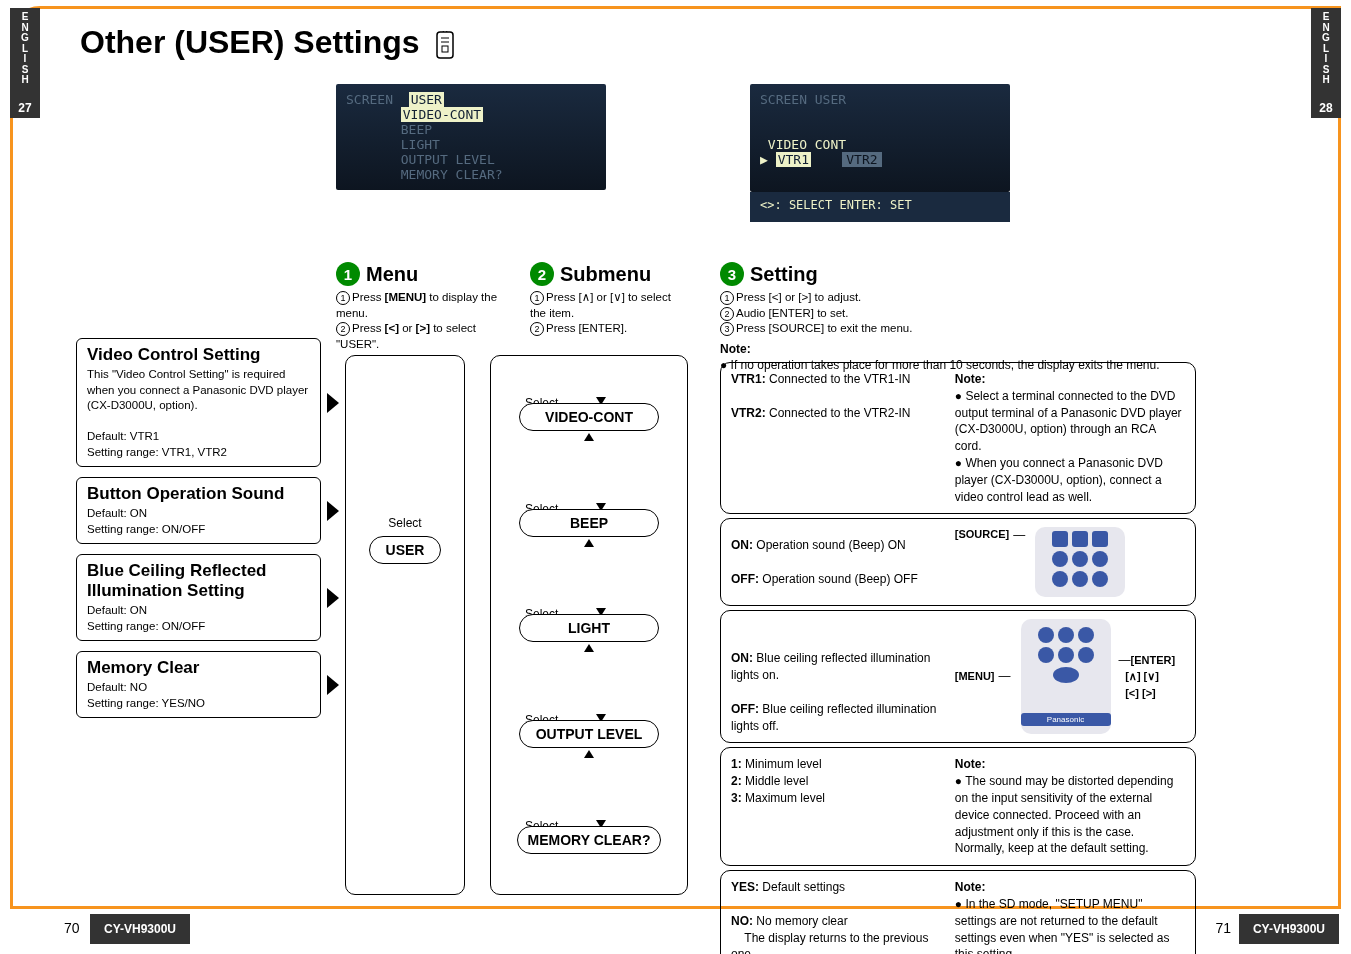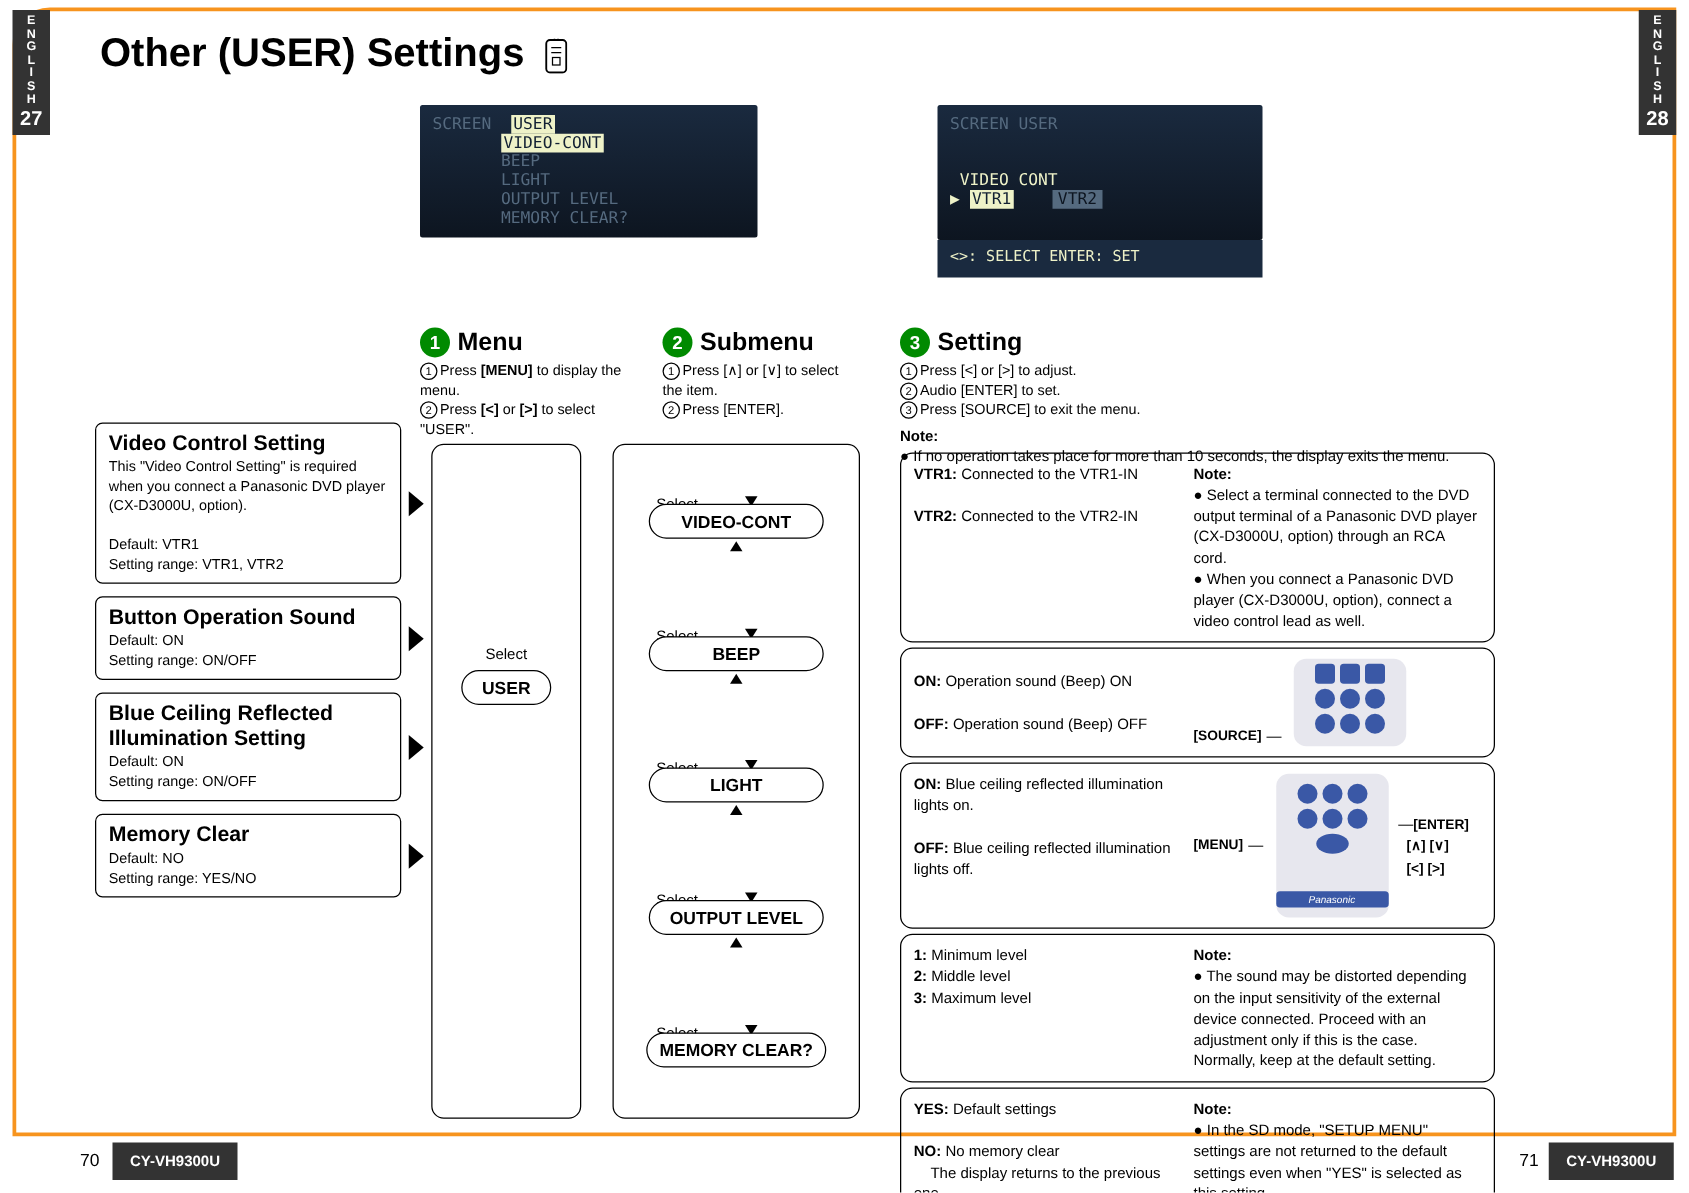--- a/index.html
+++ b/index.html
@@ -41,21 +41,21 @@
     background: #333;
     color: #fff;
     font-size: 10px;
     font-weight: bold;
     text-align: center;
     line-height: 1.05;
     padding: 4px 0;
   }
   .side-tab.left { left: 10px; top: 8px; }
   .side-tab.right { right: 10px; top: 8px; }
-  .side-tab .num { font-size: 16px; display: block; margin-top: 2px; }
+  .side-tab .num { font-size: 12px; display: block; margin-top: 16px; }
   
   .footer-bar {
     position: absolute;
     bottom: 10px;
     height: 30px;
     background: #333;
     color: #fff;
     font-size: 12px;
     font-weight: bold;
     padding: 8px 14px 0 14px;
@@ -266,21 +266,20 @@
   .rbox .colB { flex: 1 1 280px; }
   .rbox strong { font-weight: bold; }
 
   .remote-thumb {
     width: 90px;
     height: 115px;
     background: #e7e7ee;
     border-radius: 10px;
     position: relative;
     margin-left: 6px;
-    font-style: italic;
   }
   .remote-thumb .pana {
     position: absolute;
     bottom: 8px;
     left: 0; right: 0;
     background: #3a58a6;
     color: #fff;
     font-size: 8px;
     text-align: center;
     border-radius: 3px;
@@ -478,21 +477,21 @@
       ● <span>Select a terminal connected to the DVD output terminal of a Panasonic DVD player (CX-D3000U, option) through an RCA cord.</span><br>
       ● <span>When you connect a Panasonic DVD player (CX-D3000U, option), connect a video control lead as well.</span>
     </div>
   </div>
 
   <div class="rbox" style="align-items:center">
     <div class="colA">
       <strong>ON:</strong><span> Operation sound (Beep) ON</span><br><br>
       <strong>OFF:</strong><span> Operation sound (Beep) OFF</span>
     </div>
-    <div class="colB" style="display:flex;align-items:flex-end;gap:4px;">
+    <div class="colB" style="display:flex;align-items:flex-start;gap:4px;">
       <span class="kbdlabel">[SOURCE]</span>—
       <div class="remote-thumb" style="height:70px">
         <div class="btnrow">
             <div class="minibtn"></div>
             <div class="minibtn"></div>
             <div class="minibtn"></div>
           </div>
         <div class="btnrow">
             <div class="minibtn round"></div>
             <div class="minibtn round"></div>
@@ -500,21 +499,21 @@
           </div>
         <div class="btnrow">
             <div class="minibtn round"></div>
             <div class="minibtn round"></div>
             <div class="minibtn round"></div>
           </div>
       </div>
     </div>
   </div>
 
-  <div class="rbox" style="align-items:flex-start">
+  <div class="rbox" style="align-items:flex-end">
     <div class="colA">
       <strong>ON:</strong><span> Blue ceiling reflected illumination lights on.</span><br><br>
       <strong>OFF:</strong><span> Blue ceiling reflected illumination lights off.</span>
     </div>
     <div class="colB" style="display:flex;align-items:center;gap:4px;">
       <span class="kbdlabel">[MENU]</span>—
       <div class="remote-thumb">
         <div class="btnrow" style="margin-top:8px">
             <div class="minibtn round"></div>
             <div class="minibtn round"></div>

